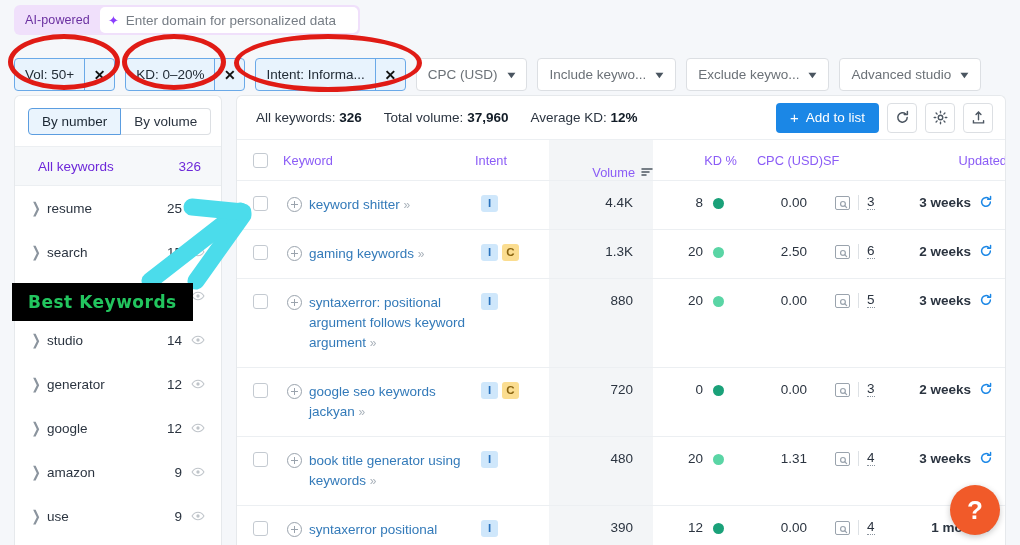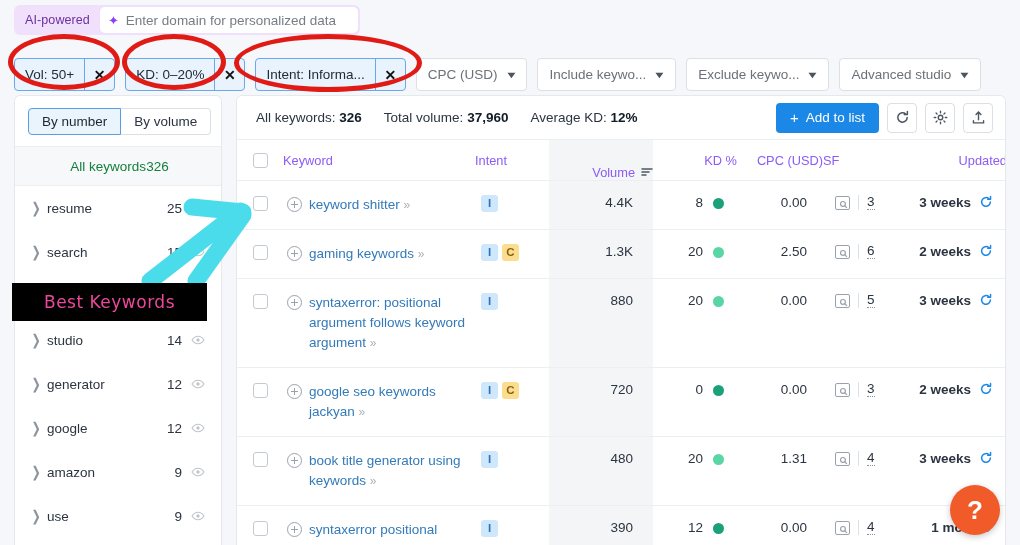--- a/index.html
+++ b/index.html
@@ -37,23 +37,23 @@
   
   .left-panel { position: absolute; left: 14px; top: 95px; width: 208px; height: 450px;
                 background: #fff; border: 1px solid #e6e9ec; border-radius: 6px 6px 0 0;
                 border-bottom: none; overflow: hidden; }
   .seg { display: flex; margin: 12px 0 11px 13px; }
   .seg-btn { height: 27px; line-height: 25px; padding: 0 13px; font-size: 13.5px; border: 1px solid #dcdfe3;
              background: #fff; color: #2b3440; cursor: pointer; }
   .seg-btn:first-child { border-radius: 4px 0 0 4px; }
   .seg-btn:last-child { border-radius: 0 4px 4px 0; border-left: none; }
   .seg-btn.on { background: #eaf4fd; border-color: #5b9de0; color: #1b2733; }
-  .kw-all { display: flex; justify-content: center; align-items: center; height: 40px;
+  .kw-all { display: flex; justify-content: space-between; align-items: center; height: 40px;
             padding: 0 20px 0 23px; background: #f6f8fa; border-top: 1px solid #eceff2;
-            border-bottom: 1px solid #eceff2; font-size: 13.5px; color: #15803d; }
+            border-bottom: 1px solid #eceff2; font-size: 13.5px; color: #6d28d9; }
   .kw-row { display: flex; align-items: center; height: 44px; padding: 0 16px 0 10px; font-size: 13.5px;
             color: #2b3440; cursor: pointer; }
   .kw-row .arrow { width: 22px; text-align: center; color: #8b949e; font-size: 11px; transform: scaleY(1.35); }
   .kw-row .name { flex: 1; }
   .kw-row .cnt { color: #2b3440; margin-right: 9px; }
   .eye { width: 14px; height: 14px; opacity: .55; }
 
   
   .main-card { position: absolute; left: 236px; top: 95px; width: 770px; height: 450px;
                background: #fff; border: 1px solid #e6e9ec; border-radius: 6px 6px 0 0;
@@ -115,22 +115,22 @@
   .sfcell { display: flex; align-items: center; gap: 8px; }
   .sf-icon { width: 15px; height: 14px; border: 1.3px solid #9aa3ad; border-radius: 2px; position: relative; }
   .sf-sep { width: 1px; height: 15px; background: #dde1e5; }
   .sf-num { color: #2b3440; border-bottom: 1px dotted #8b949e; line-height: 14px; }
 
   .updcell { display: inline-flex; gap: 8px; justify-content: flex-end; font-weight: bold; }
 
   
   .anno { position: absolute; pointer-events: none; }
   .ellipse { position: absolute; border: 5px solid #e01b15; border-radius: 50%; }
-  .blacklabel { position: absolute; left: 12px; top: 283px; background: #000; color: #ec4899;
-                padding: 9px 32px; font-size: 17px; font-weight: normal; letter-spacing: .5px;
+  .blacklabel { position: absolute; left: 12px; top: 283px; background: #000; color: #22c55e;
+                padding: 9px 16px; font-size: 17px; font-weight: bold; letter-spacing: .5px;
                 font-family: "DejaVu Sans", sans-serif; }
   .helpbtn { position: absolute; right: 20px; bottom: 10px; width: 50px; height: 50px; border-radius: 50%;
              background: #f15a29; color: #fff; font-size: 26px; font-weight: bold; border: none;
              display: flex; align-items: center; justify-content: center; cursor: pointer;
              box-shadow: 0 2px 6px rgba(0,0,0,.22); font-family: "Liberation Sans", sans-serif; }
 </style>
 </head>
 <body>
 
 <div id="root">

